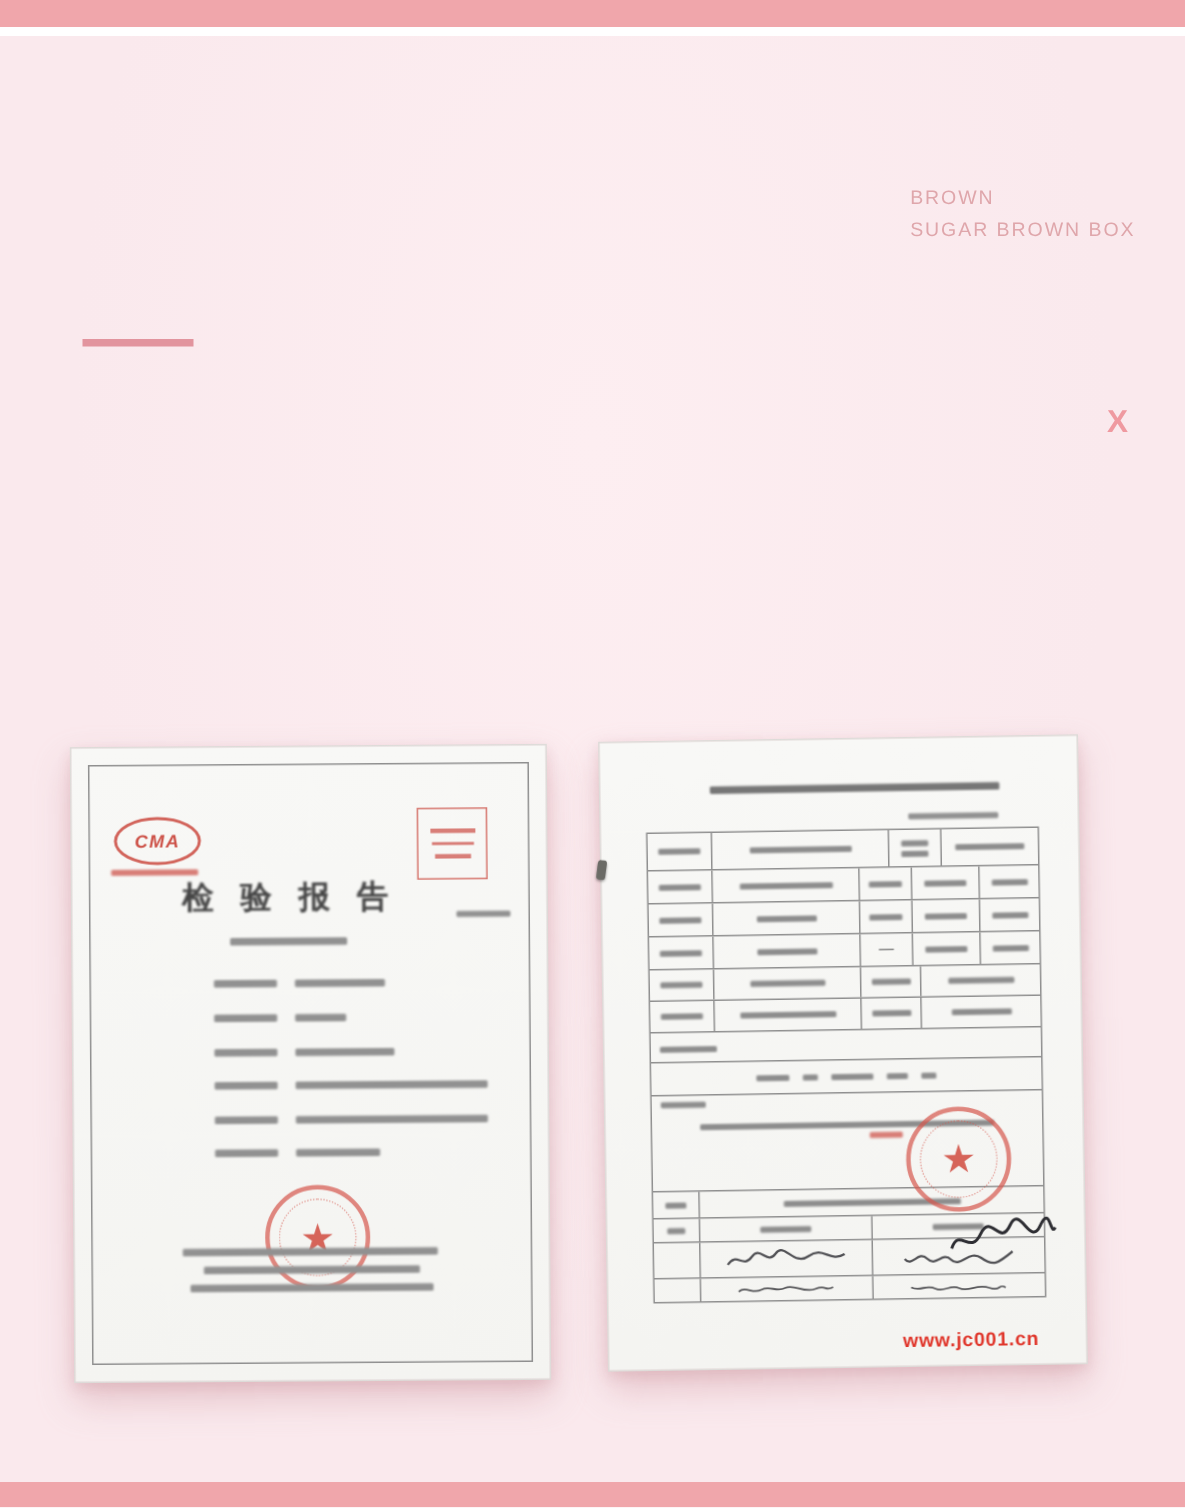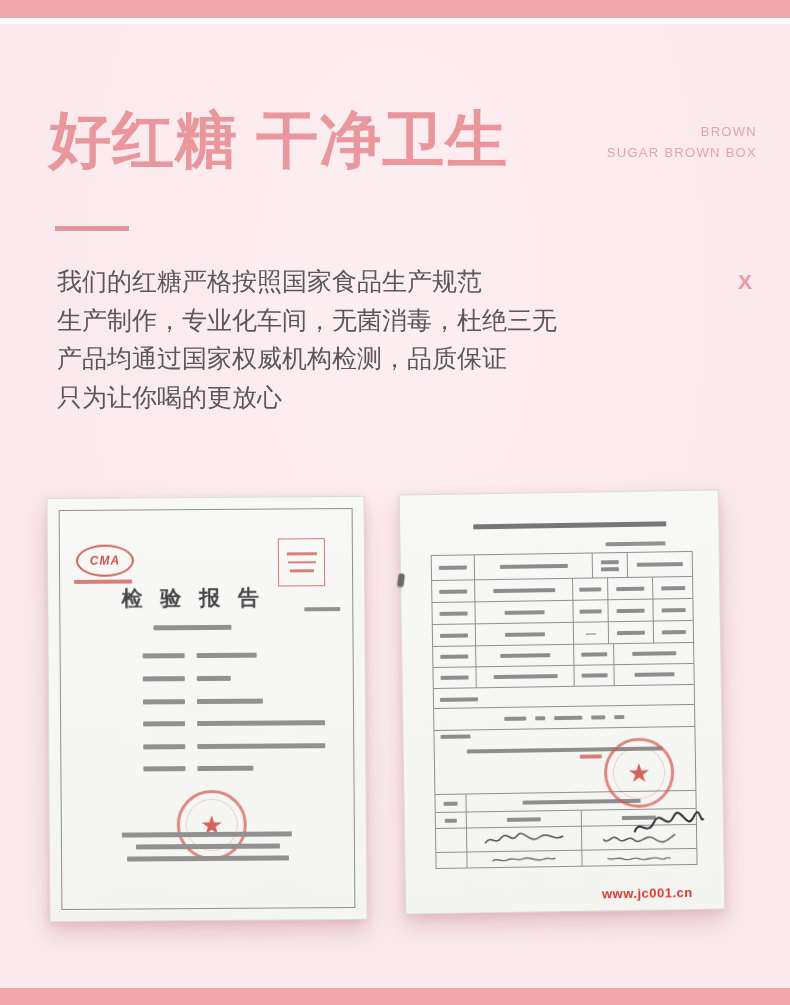--- a/index.html
+++ b/index.html
@@ -10,21 +10,21 @@
   }
   .top-bar{position:absolute;left:0;top:0;width:790px;height:18px;background:var(--salmon,#f0a6ab);}
   .bottom-bar{position:absolute;left:0;bottom:0;width:790px;height:17px;background:var(--salmon,#f0a6ab);}
   .pink-bg{position:absolute;left:0;top:24px;width:790px;height:964px;
     background:radial-gradient(ellipse at 50% 28%, #fdeef1 0%, var(--pink,#fae9ed) 62%);}
   .title{
     position:absolute;left:49px;top:98px;margin:0;
     font-size:62px;font-weight:bold;color:var(--heading,#e9969c);letter-spacing:1px;white-space:nowrap;
   }
   .subtitle{
-    position:absolute;right:33px;top:121px;text-align:right;
+    position:absolute;right:33px;top:121px;text-align:left;
     font-size:13px;line-height:21px;letter-spacing:1.3px;color:var(--subtitle,#dfa6ab);
   }
   .dash{position:absolute;left:55px;top:226px;width:74px;height:5px;background:var(--dash,#e2949e);}
   .intro{
     position:absolute;left:57px;top:262px;margin:0;
     font-size:25px;line-height:38.7px;color:var(--body,#5a575c);white-space:nowrap;
   }
   .xmark{position:absolute;left:738px;top:270px;font-size:21px;font-weight:bold;color:var(--xmark,#ef99a0);}
 
   
@@ -81,35 +81,28 @@
   .bigsig{position:absolute;left:225px;top:318px;transform:rotate(-4deg);z-index:6;}
 </style>
 </head>
 <body>
 
 <div class="screen">
   <div class="top-bar"></div>
   <div class="pink-bg"></div>
   <div class="bottom-bar"></div>
 
-  <h1 class="title">好红糖 干净卫生</h1>
 
   <div class="subtitle">
     <div>BROWN</div>
     <div>SUGAR BROWN BOX</div>
   </div>
 
   <div class="dash"></div>
 
-  <p class="intro">
-    <span>我们的红糖严格按照国家食品生产规范</span><br>
-    <span>生产制作，专业化车间，无菌消毒，杜绝三无</span><br>
-    <span>产品均通过国家权威机构检测，品质保证</span><br>
-    <span>只为让你喝的更放心</span>
-  </p>
 
   <div class="xmark">X</div>
 
   <div class="cert cert-left">
     <div class="frame"></div>
 
     <div class="cma">
       <span>CMA</span>
     </div>
     <i class="bar redbar" style="left:26px;top:81px;width:58px;height:3.5px;"></i>

